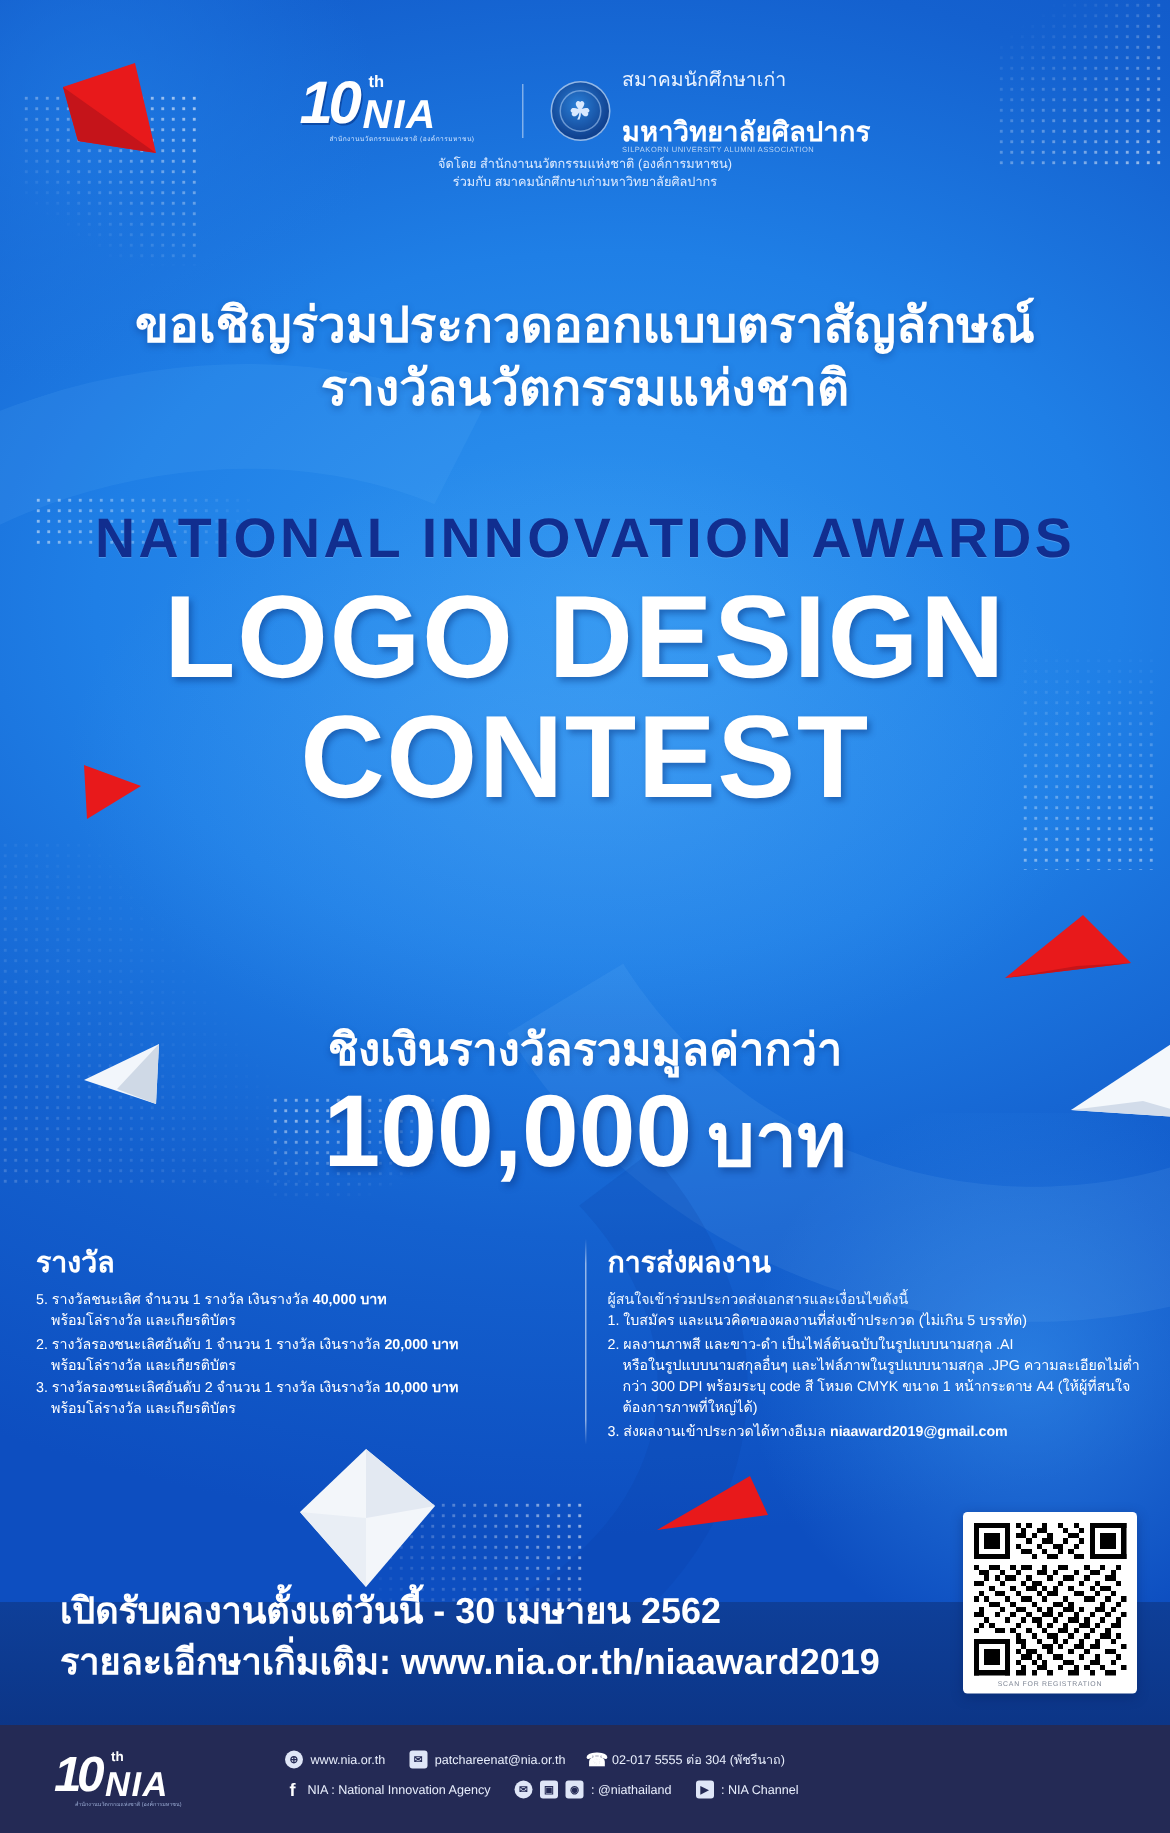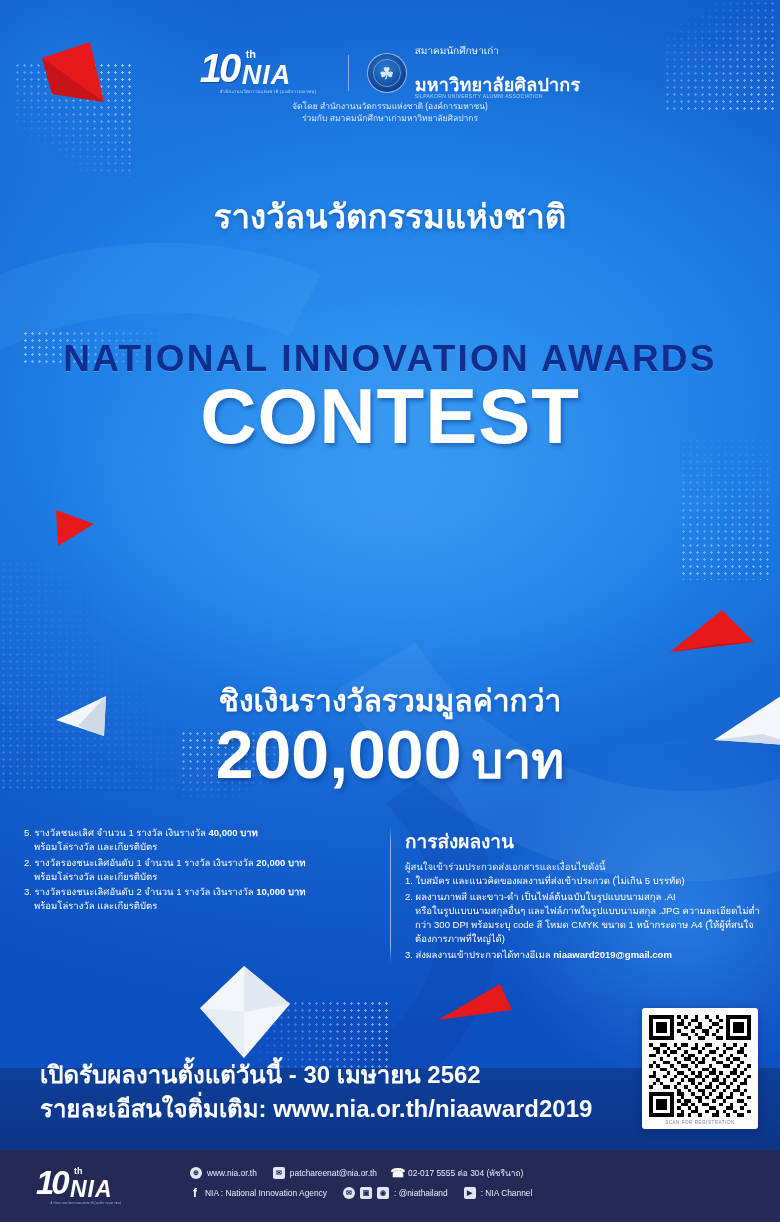--- a/index.html
+++ b/index.html
@@ -86,21 +86,21 @@
 
   .su-logo{ display:flex; align-items:center; gap:8px; }
   .su-seal{ width:40px; height:40px; border-radius:50%;
     background:radial-gradient(circle at 45% 40%, #2a7fd8, #10418f 70%);
     border:1.5px solid rgba(190,220,255,.75); position:relative; flex:0 0 auto; }
   .su-seal::after{ content:""; position:absolute; inset:5px; border-radius:50%;
     border:1px solid rgba(190,220,255,.5); }
   .su-seal-g{ position:absolute; left:50%; top:50%; transform:translate(-50%,-50%);
     font-size:16px; color:#d9e9ff; font-weight:bold; }
   .su-text{ text-align:left; line-height:1.05; }
-  .su-l1{ font-size:10px; color:#eaf3ff; }
+  .su-l1{ font-size:13px; color:#eaf3ff; }
   .su-l2{ font-size:18px; color:#ffffff; font-weight:bold; letter-spacing:.2px;margin-top:19px; }
   .su-l3{ font-size:5px; color:#bcd6f5; letter-spacing:.35px; }
 
   .org-lines{ line-height:1.45; }
   .org-lines div{ font-size:8.5px; color:#dceaff; }
 
   
   .thai-head{ position:absolute; left:0; top:196px; width:100%; text-align:center; z-index:6; }
   .thai-head div{ font-size:33px; font-weight:bold; color:#ffffff; line-height:1.28;
     text-shadow:0 2px 5px rgba(0,40,110,.35); }
@@ -247,38 +247,41 @@
       </div>
     </div>
 
     <div class="org-lines">
       <div>จัดโดย สำนักงานนวัตกรรมแห่งชาติ (องค์การมหาชน)</div>
       <div>ร่วมกับ สมาคมนักศึกษาเก่ามหาวิทยาลัยศิลปากร</div>
     </div>
   </div>
 
   <div class="thai-head">
+    <div>ขอเชิญร่วมประกวดออกแบบตราสัญลักษณ์</div>
     <div>รางวัลนวัตกรรมแห่งชาติ</div>
   </div>
 
   <div class="titles">
     <div class="t-awards">NATIONAL INNOVATION AWARDS</div>
+    <div class="t-logo">LOGO DESIGN</div>
     <div class="t-contest">CONTEST</div>
   </div>
 
   <div class="prize">
     <div class="prize-lead">ชิงเงินรางวัลรวมมูลค่ากว่า</div>
     <div class="prize-amt">
-      <span>200,000</span><span class="baht">บาท</span>
+      <span>100,000</span><span class="baht">บาท</span>
     </div>
   </div>
 
   <div class="cols">
 
     <div class="col-l">
+      <div class="col-head">รางวัล</div>
       <ul class="col-list">
         <li>
           <span>5. รางวัลชนะเลิศ จำนวน 1 รางวัล เงินรางวัล </span><b>40,000 บาท</b>
           <span class="sub-line">พร้อมโล่รางวัล และเกียรติบัตร</span>
         </li>
         <li>
           <span>2. รางวัลรองชนะเลิศอันดับ 1 จำนวน 1 รางวัล เงินรางวัล </span><b>20,000 บาท</b>
           <span class="sub-line">พร้อมโล่รางวัล และเกียรติบัตร</span>
         </li>
         <li>
@@ -518,21 +521,21 @@
         <rect x="22" y="28" width="1" height="1"></rect>
           <rect x="25" y="28" width="2" height="1"></rect>
       </g>
     </svg>
     <div class="qr-cap">SCAN FOR REGISTRATION</div>
   </div>
 
   <div class="band"></div>
   <div class="band-inner">
     <div>เปิดรับผลงานตั้งแต่วันนี้ - 30 เมษายน 2562</div>
-    <div>รายละเอีสนใจติ่มเติม:  www.nia.or.th/niaaward2019</div>
+    <div>รายละเอีกษาเกิ่มเติม:  www.nia.or.th/niaaward2019</div>
   </div>
 
   <div class="footer">
 
     <div class="f-logo">
       <span class="f-10">10</span>
       <span class="f-th">th</span>
       <span class="f-word">NIA</span>
       <span class="f-sub">สำนักงานนวัตกรรมแห่งชาติ (องค์การมหาชน)</span>
     </div>

